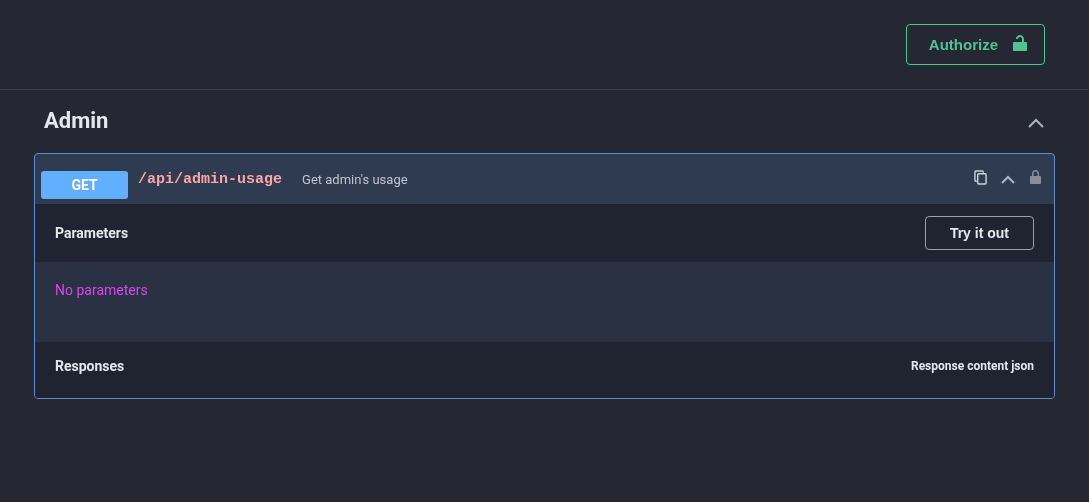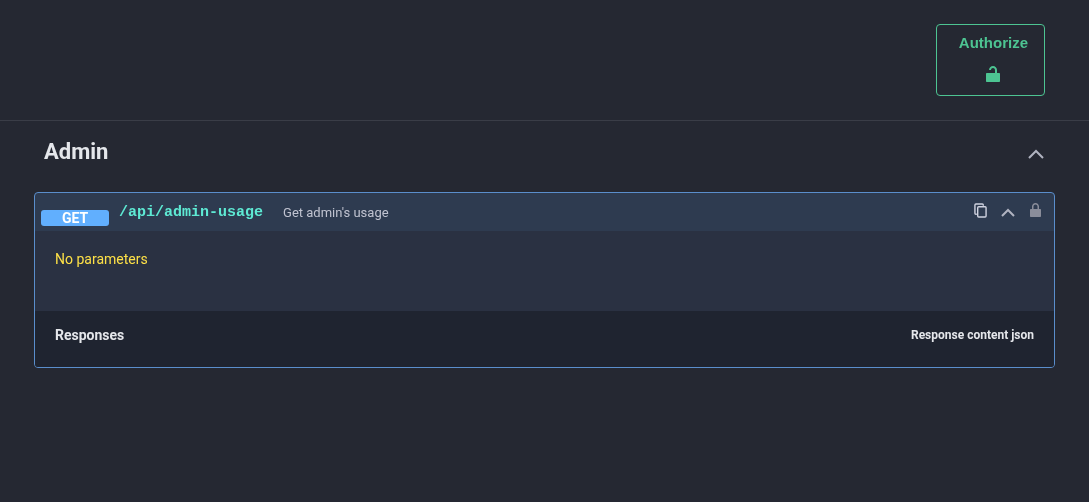--- a/index.html
+++ b/index.html
@@ -26,35 +26,34 @@
       align-items: center;
       gap: 14px;
       background: transparent;
       border: 1.5px solid #4dc492;
       color: #4dc492;
       font-size: 15px;
       font-weight: 600;
       padding: 9px 16px 9px 22px;
       border-radius: 4px;
       cursor: pointer;
-      flex-direction: column;
     }
     .authorize-btn svg {
       width: 16px;
       height: 18px;
       fill: #4dc492;
     }
     .content {
       padding: 18px 34px 0 34px;
     }
     .section-header {
       display: flex;
       justify-content: space-between;
       align-items: center;
-      padding: 0 10px 28px 10px;
+      padding: 0 10px 20px 10px;
     }
     .section-title {
       font-size: 22px;
       font-weight: 700;
       color: #e5e7eb;
     }
     .chevron {
       width: 18px;
       height: 12px;
       cursor: pointer;
@@ -78,31 +77,31 @@
       padding: 5px 12px 5px 6px;
       background: rgba(97, 175, 254, 0.08);
       gap: 10px;
       cursor: pointer;
     }
     .method-badge {
       background: #61affe;
       color: #fff;
       font-weight: 700;
       font-size: 14px;
-      padding: 0 0;
-      width: 68px;
+      padding: 6px 0;
+      width: 87px;
       text-align: center;
       border-radius: 3px;
       margin-top: 12px;
     }
     .op-path {
       font-family: "SFMono-Regular", Consolas, "Liberation Mono", Menlo, monospace;
       font-size: 15px;
       font-weight: 600;
-      color: #5eead4;
+      color: #fca5a5;
     }
     .op-summary {
       font-size: 13px;
       color: #c0c3d0;
       margin-left: 10px;
     }
     .op-header-right {
       margin-left: auto;
       display: flex;
       align-items: center;
@@ -151,21 +150,21 @@
       color: #e5e7eb;
       font-size: 14px;
       font-weight: 700;
       padding: 8px 24px;
       border-radius: 4px;
       cursor: pointer;
     }
     .params-body {
       padding: 20px 20px 44px 20px;
       font-size: 14px;
-      color: #fde047;
+      color: #d946ef;
     }
     .subsection-header.responses {
       padding: 16px 20px 24px 20px;
     }
     .response-right {
       display: flex;
       align-items: center;
       gap: 14px;
     }
     .response-label {
@@ -227,20 +226,24 @@
         </span>
         <span class="lock-small">
           <svg viewBox="0 0 13 16">
               <path d="M10 7V4.5C10 2.6 8.4 1 6.5 1S3 2.6 3 4.5V7H2c-.6 0-1 .4-1 1v6c0 .6.4 1 1 1h9c.6 0 1-.4 1-1V8c0-.6-.4-1-1-1h-1zM4.5 4.5c0-1.1.9-2 2-2s2 .9 2 2V7h-4V4.5z"></path>
             </svg>
         </span>
       </div>
     </div>
 
 
+    <div class="subsection-header">
+      <div class="subsection-title">Parameters</div>
+      <button class="try-btn">Try it out</button>
+    </div>
 
     <div class="params-body">No parameters</div>
 
     <div class="subsection-header responses">
       <div class="subsection-title">Responses</div>
       <div class="response-right">
         <div class="response-label">Response content json</div>
       </div>
     </div>
   </div>

